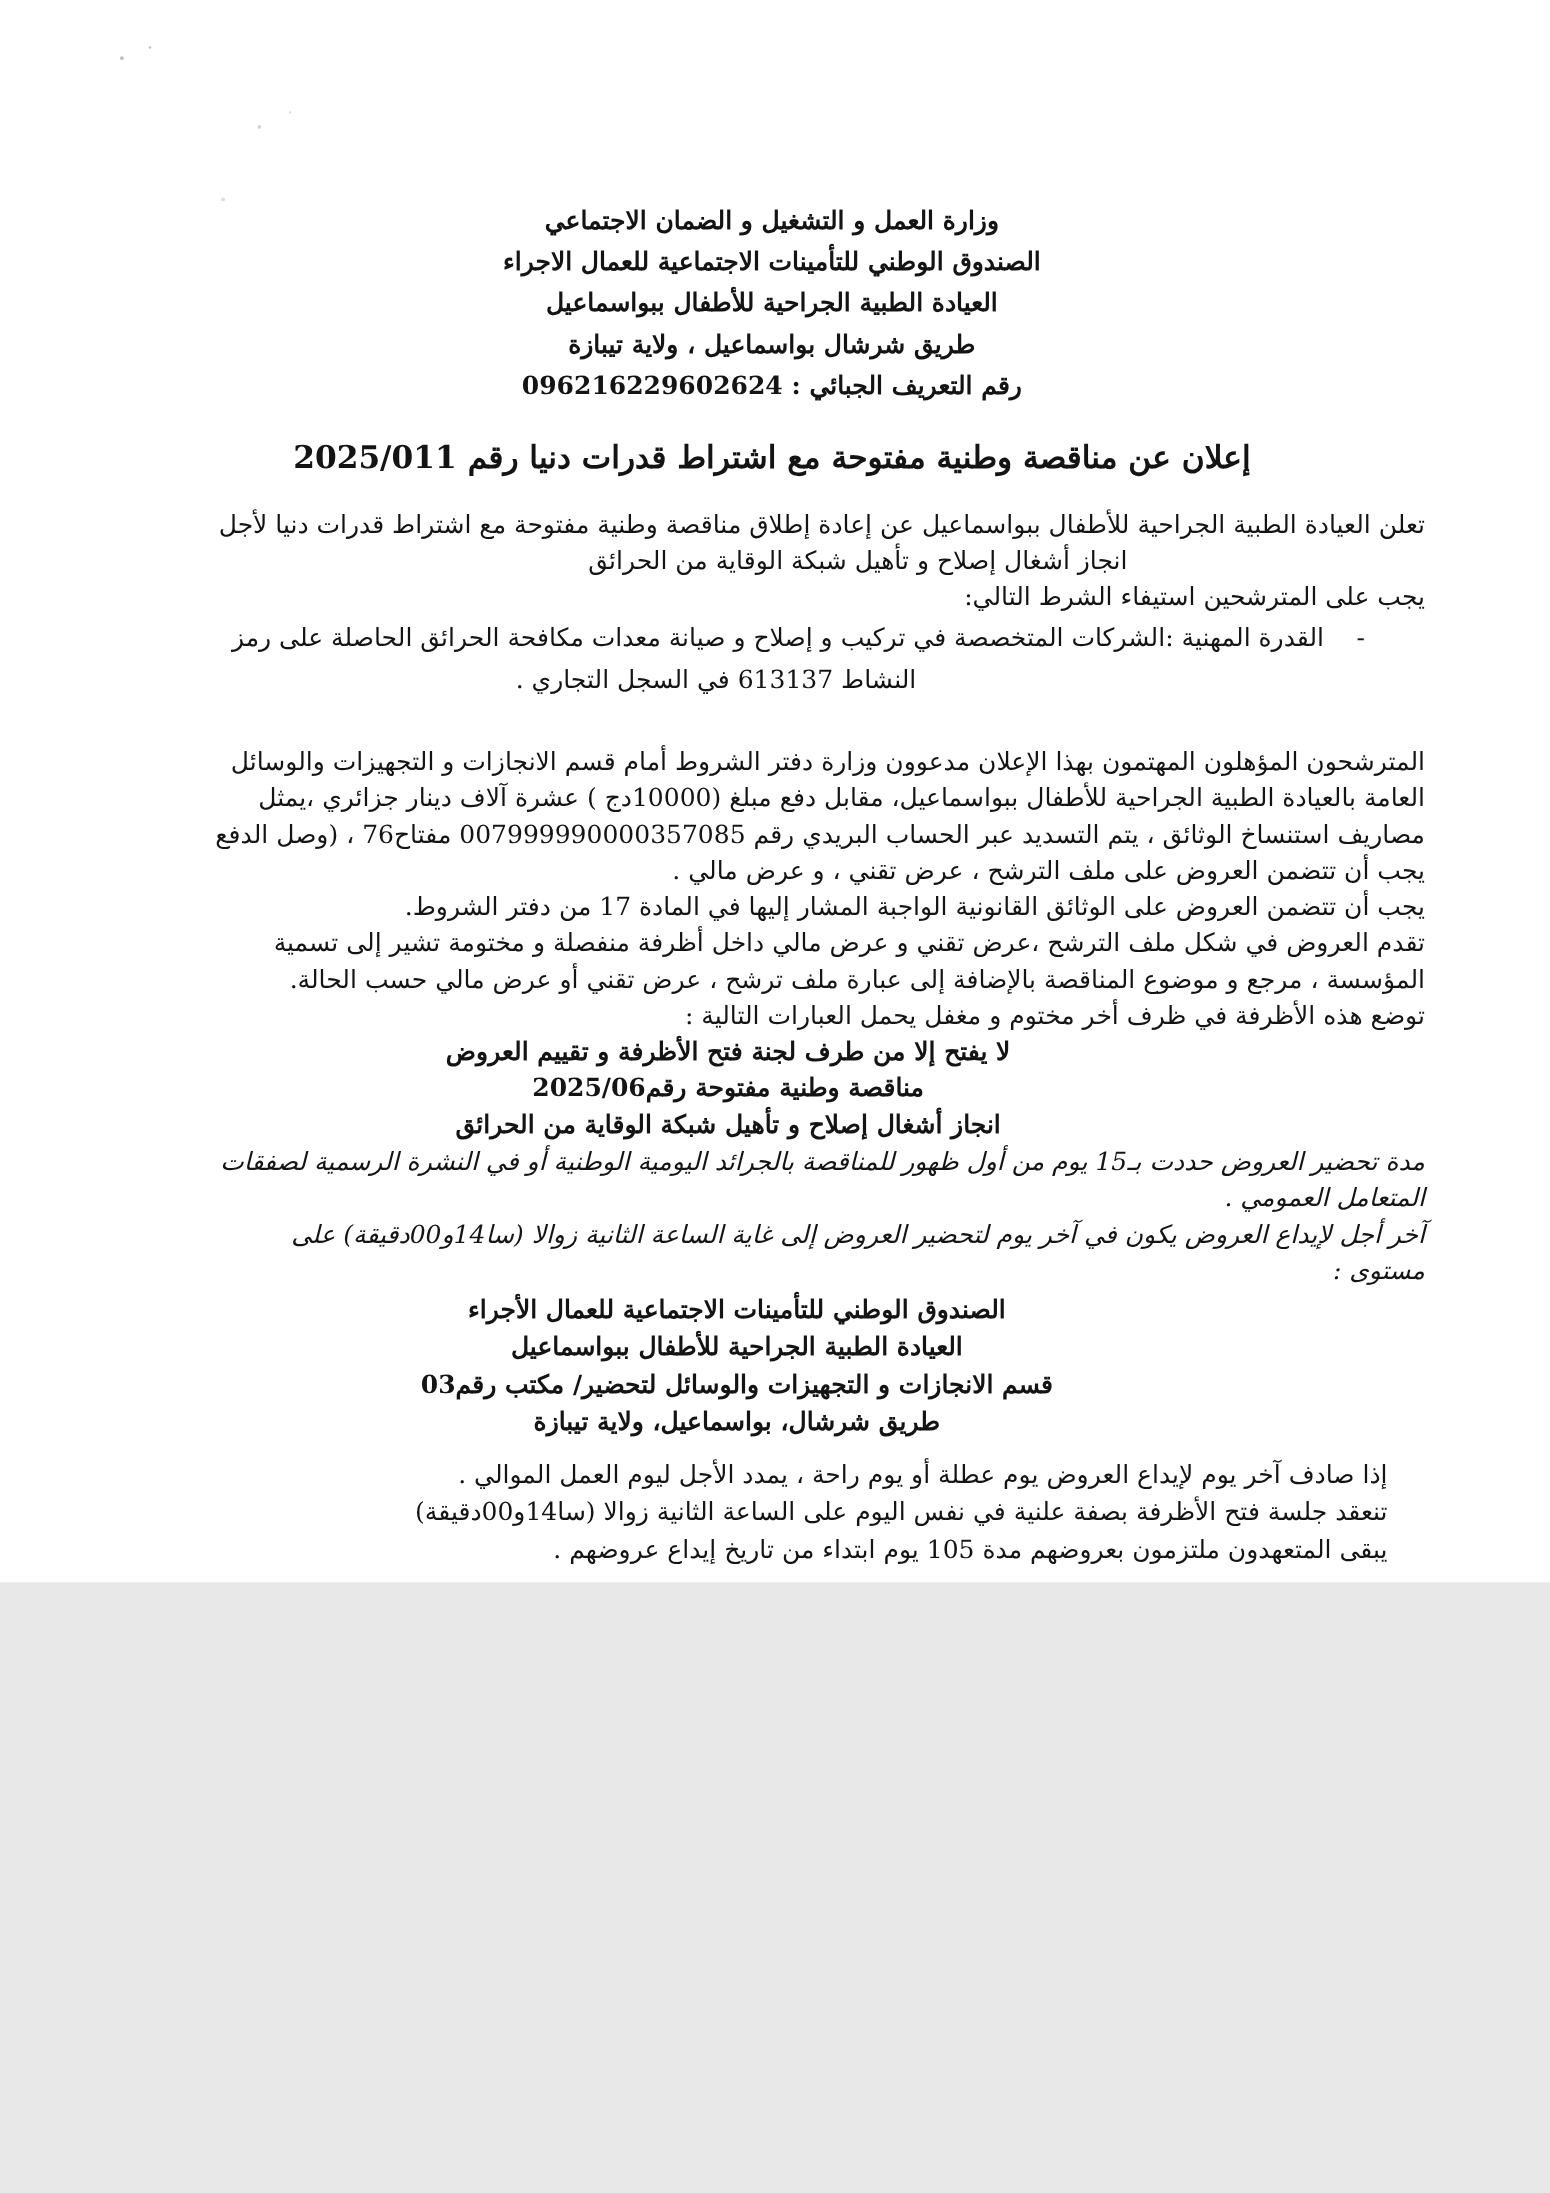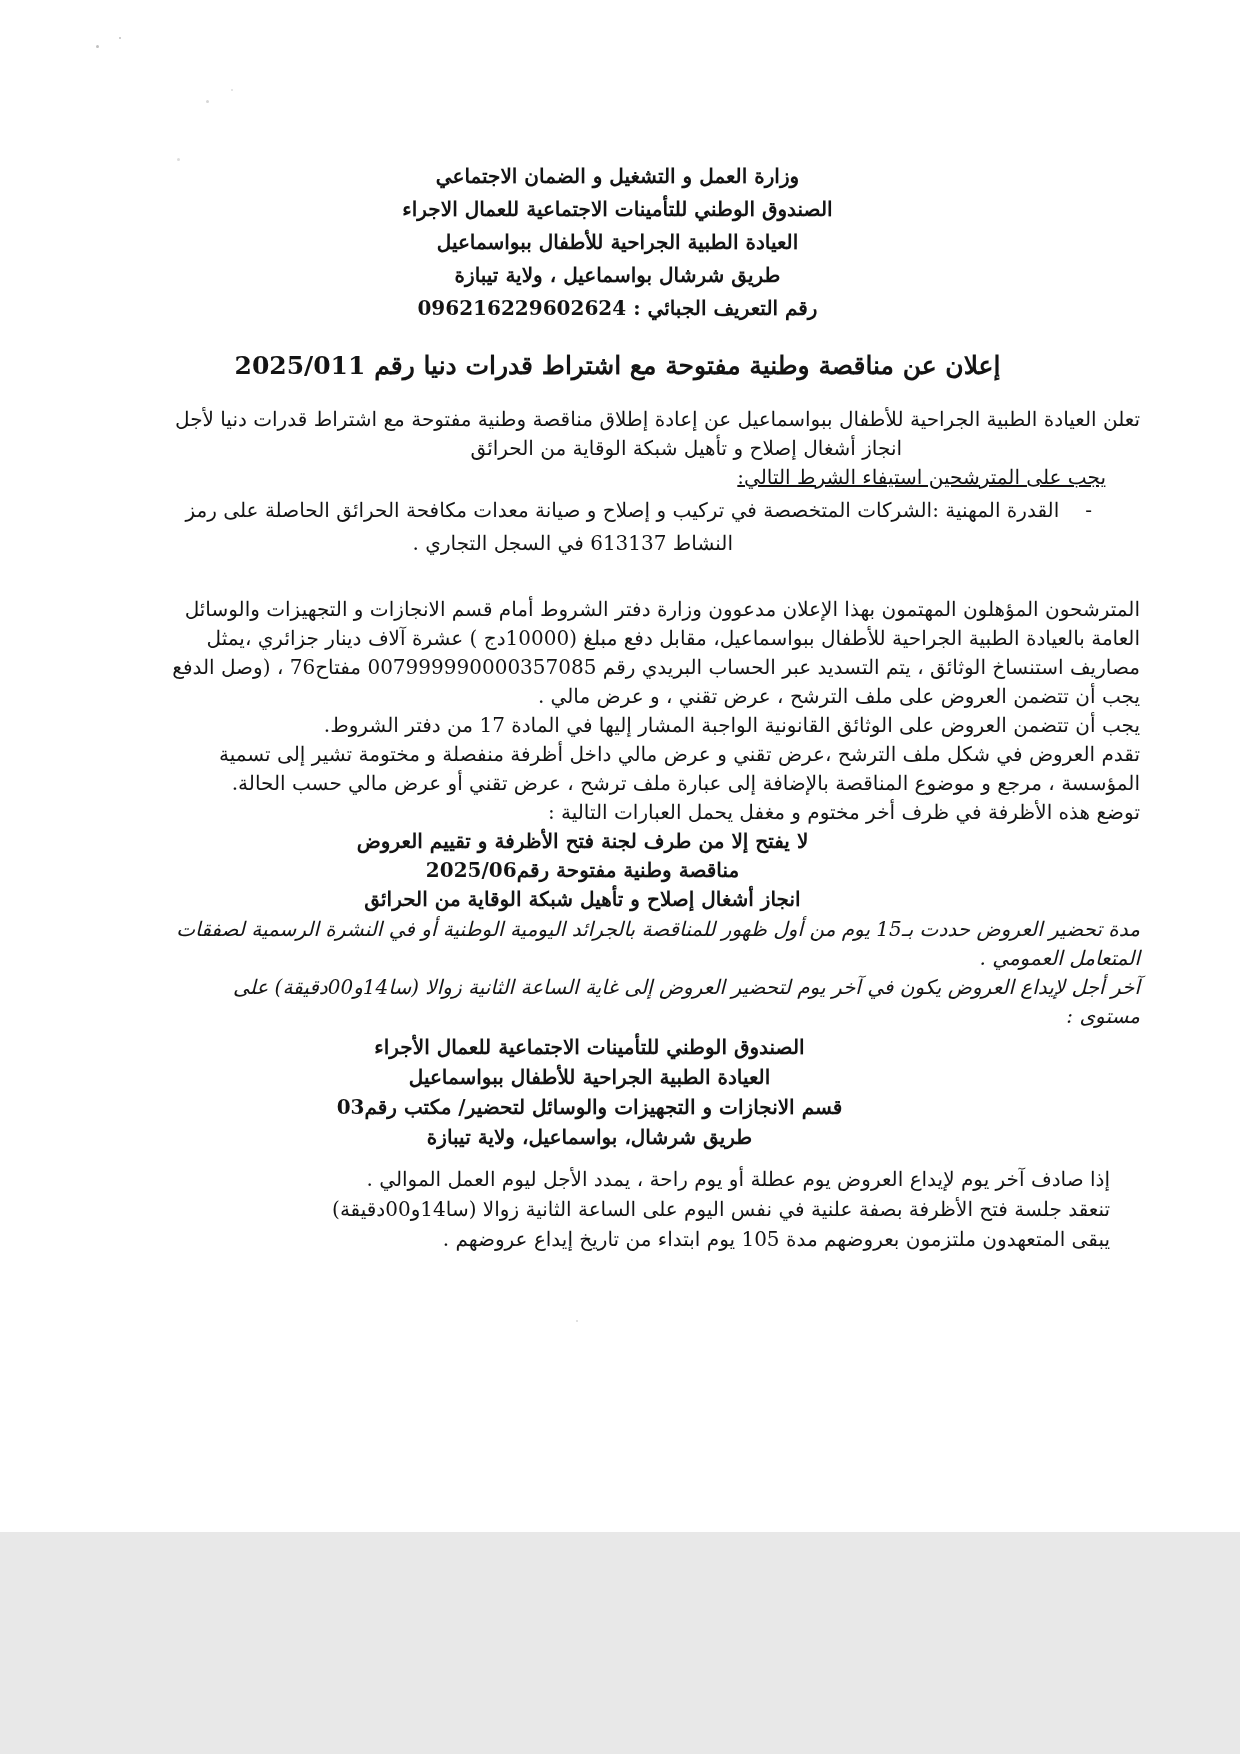--- a/index.html
+++ b/index.html
@@ -1,18 +1,18 @@
 <!DOCTYPE html>
 <html lang="ar"><head>
 <meta charset="utf-8">
 <style>
   html,body{margin:0;padding:0;background:#e8e8e8;}
   .page{
     position:relative;
-    width:1240px;height:1532px;
+    width:1240px;height:1266px;
     margin:0 auto;
     background:#ffffff;
     overflow:hidden;
     color:#141414;
     font-family:"DejaVu Serif","Liberation Serif",serif;
   }
   .doc{
     direction:rtl;
     text-align:right;
     padding:160px 100px 0 95px;
@@ -22,21 +22,21 @@
   .ln{white-space:nowrap;}
   .bold{font-weight:bold;}
   .center{text-align:center;}
   
   .hdr .ln{line-height:33px;}
   
   .title{margin-top:26px;font-size:25px;line-height:30px;}
   
   .p-announce{margin-top:24px;}
   .indent-obj{margin-right:238px;}
-  .cond-intro{margin-right:34px;text-decoration:underline;}
+  .cond-intro{}
   .cond-item{display:flex;gap:26px;margin-right:48px;margin-top:4px;}
   .cond-cont{margin-right:407px;margin-top:4px;}
   
   .p-withdraw{margin-top:37px;}
   .receipt-cont{margin-top:6px;}
   
   .pull{position:relative;right:35px;}
   .pull2{position:relative;right:28px;text-align:center;}
   .p-deadline{margin-top:1px;font-style:italic;}
   .place .ln{line-height:30px;}

